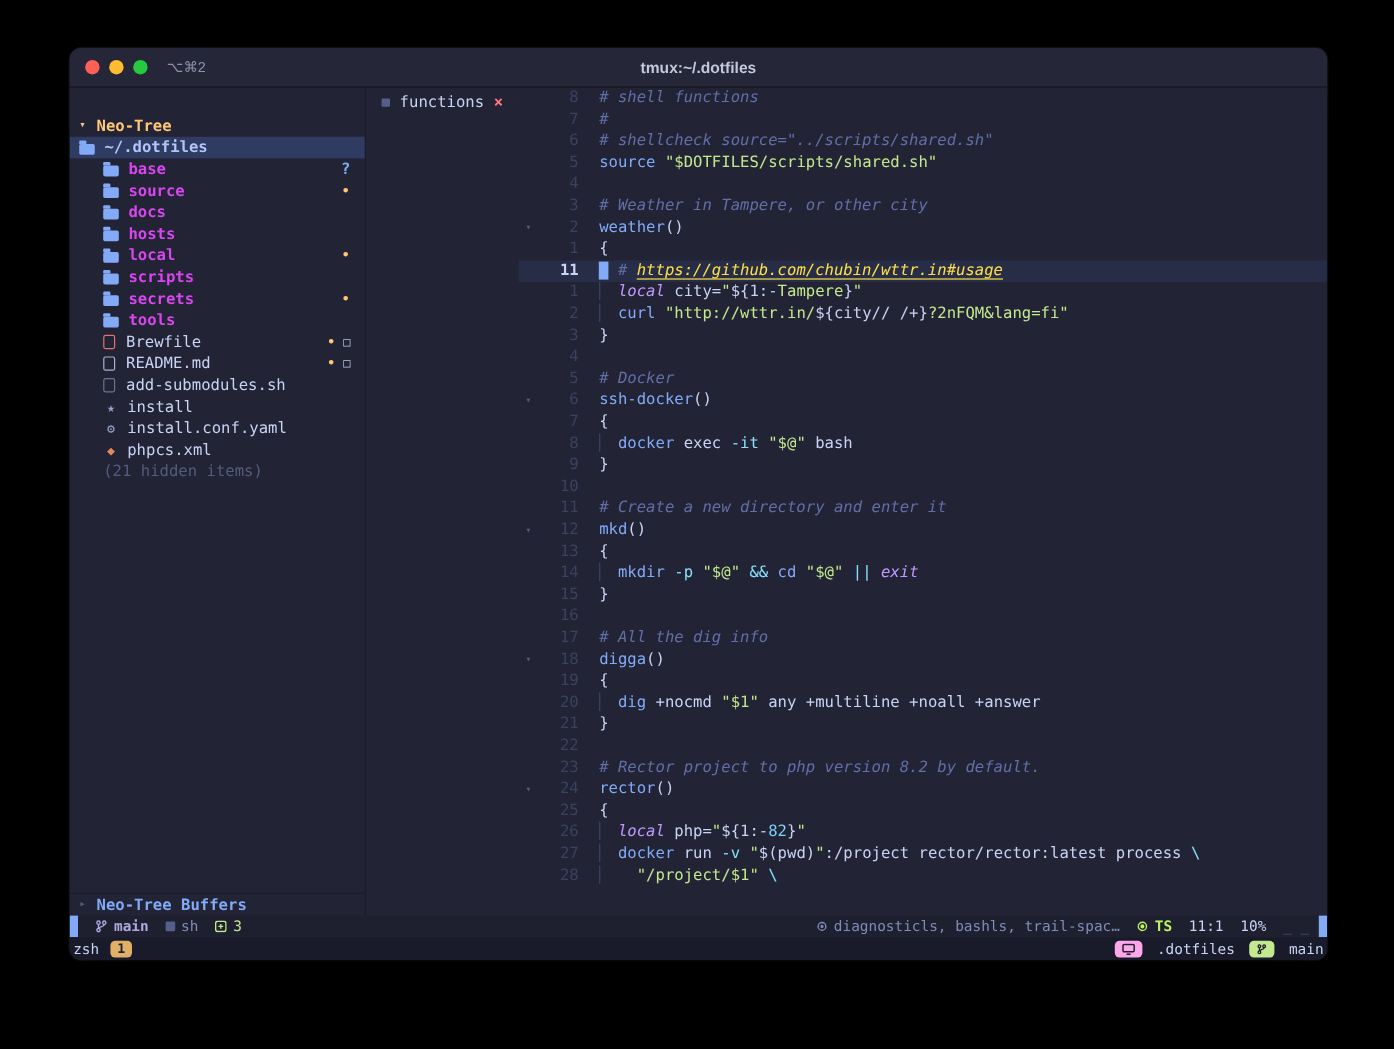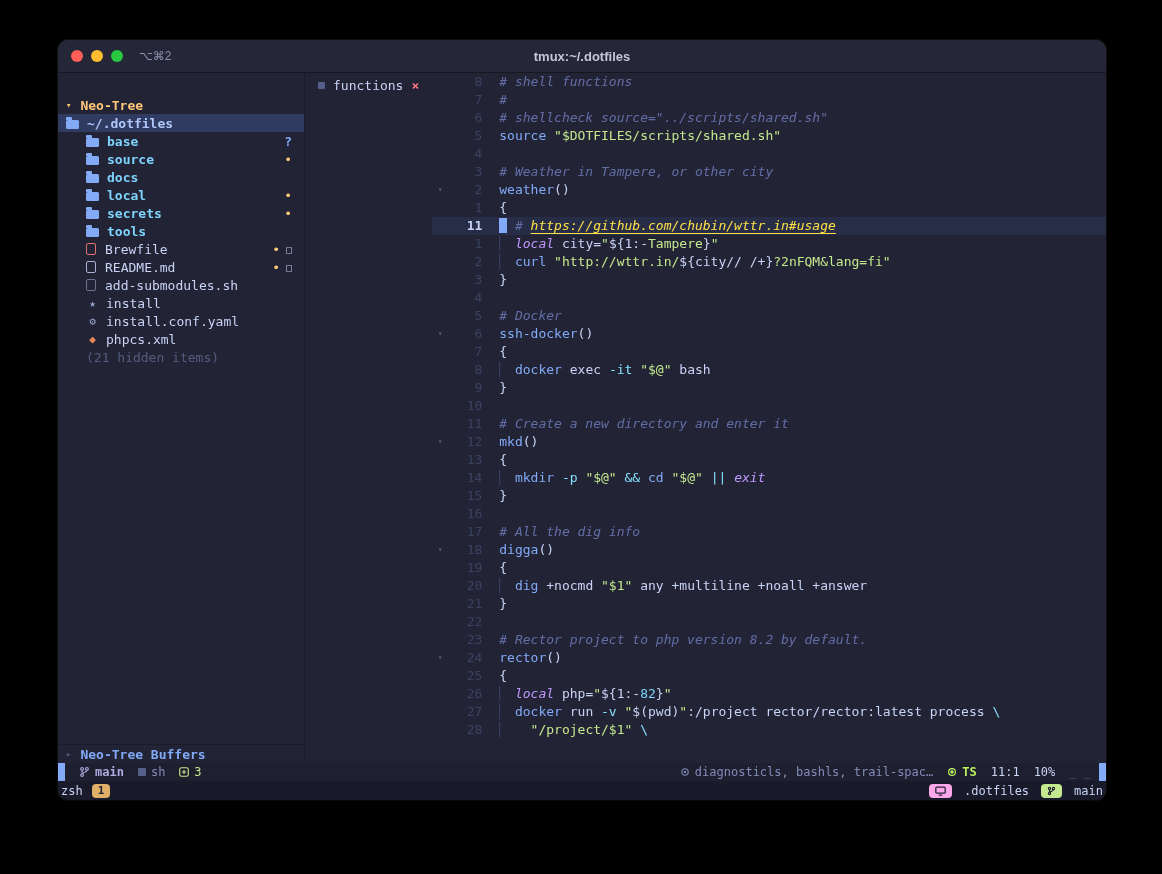--- a/index.html
+++ b/index.html
@@ -28,21 +28,21 @@
   .neotree { width:247px; flex:none; background:#222436; border-right:1px solid #1a1c2c;
     display:flex; flex-direction:column; font-size:13px; }
   .tree { flex:1; padding-top:23px; overflow:hidden; }
   .tree-row { height:18px; display:flex; align-items:center; padding:0 12px 0 8px; white-space:nowrap; }
   .tree-header { color:#ffc777; font-weight:bold; }
   .tree-header .chev { color:#ffc777; font-size:9px; margin-right:9px; }
   .tree-root { background:#2f3b61; }
   .tree-root .tree-label { color:#b0c6fa; font-weight:bold; }
   .tree-item { padding-left:28px; }
   .tree-label { color:#c8d3f5; }
-  .is-folder .tree-label { color:#7dd3fc; font-weight:bold; }
+  .is-folder .tree-label { color:#d946ef; font-weight:bold; }
   .icon-folder { width:13px; height:9px; background:#82aaf7; border-radius:1.5px;
     position:relative; margin-right:8px; flex:none; margin-top:2px; }
   .icon-folder::before { content:""; position:absolute; top:-3px; left:0;
     width:6px; height:3px; background:#82aaf7; border-radius:1px 1px 0 0; }
   .ficon { width:10px; height:12px; border:1.5px solid currentColor; border-radius:2px;
     margin-right:9px; flex:none; }
   .icon-brew { color:#e0736f; }
   .icon-readme { color:#a9b1d6; }
   .icon-shell { color:#6e738d; }
   .glyph-icon { width:13px; margin-right:7px; font-size:11px; text-align:center; flex:none; }
@@ -154,23 +154,33 @@
               <span class="spacer"></span>
               <span class="badge-dot">•</span>
             </div>
             <div class="tree-row tree-item is-folder">
               <span class="icon-folder"></span>
               <span class="tree-label">docs</span>
               <span class="spacer"></span>
             </div>
             <div class="tree-row tree-item is-folder">
               <span class="icon-folder"></span>
+              <span class="tree-label">hosts</span>
+              <span class="spacer"></span>
+            </div>
+            <div class="tree-row tree-item is-folder">
+              <span class="icon-folder"></span>
               <span class="tree-label">local</span>
               <span class="spacer"></span>
               <span class="badge-dot">•</span>
+            </div>
+            <div class="tree-row tree-item is-folder">
+              <span class="icon-folder"></span>
+              <span class="tree-label">scripts</span>
+              <span class="spacer"></span>
             </div>
             <div class="tree-row tree-item is-folder">
               <span class="icon-folder"></span>
               <span class="tree-label">secrets</span>
               <span class="spacer"></span>
               <span class="badge-dot">•</span>
             </div>
             <div class="tree-row tree-item is-folder">
               <span class="icon-folder"></span>
               <span class="tree-label">tools</span>

